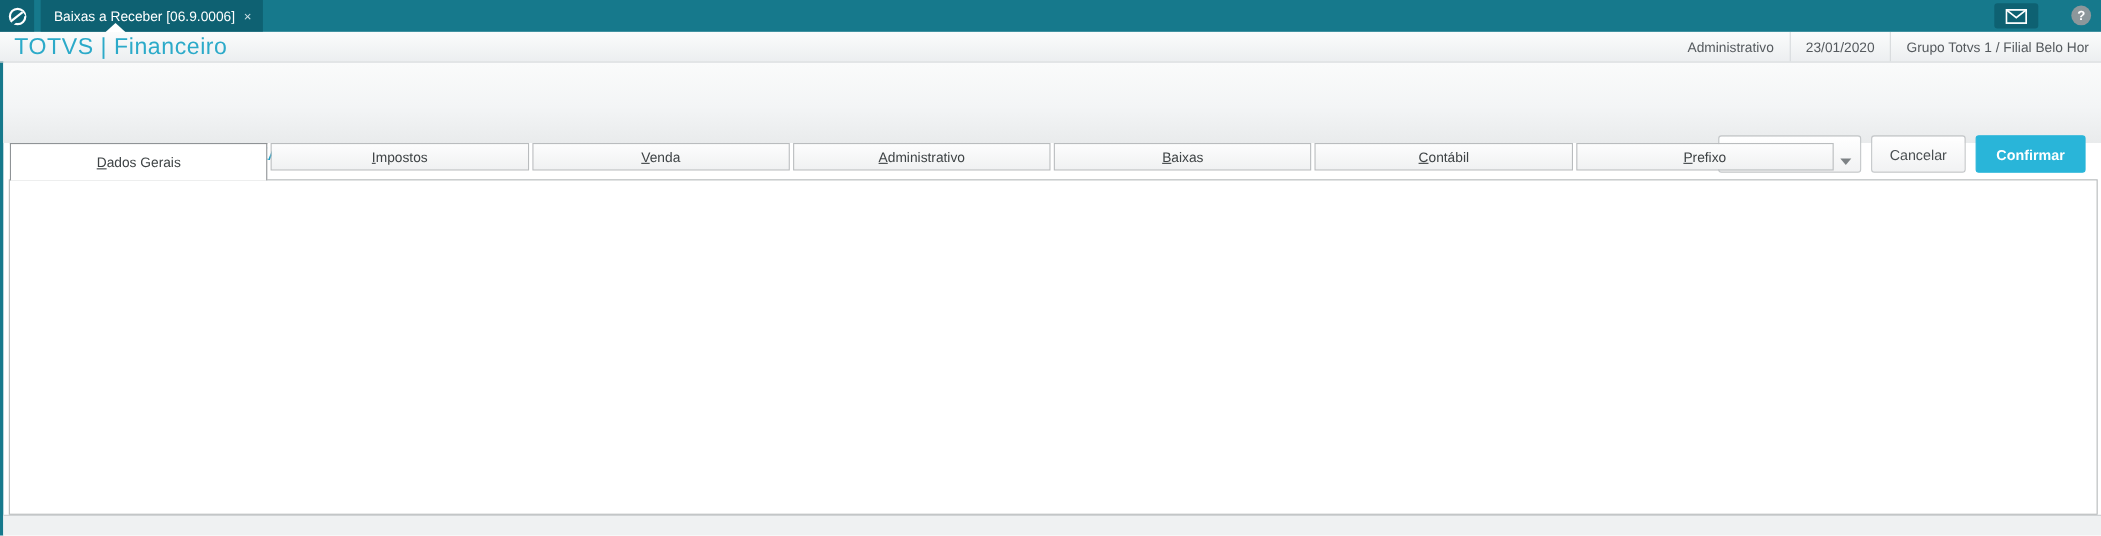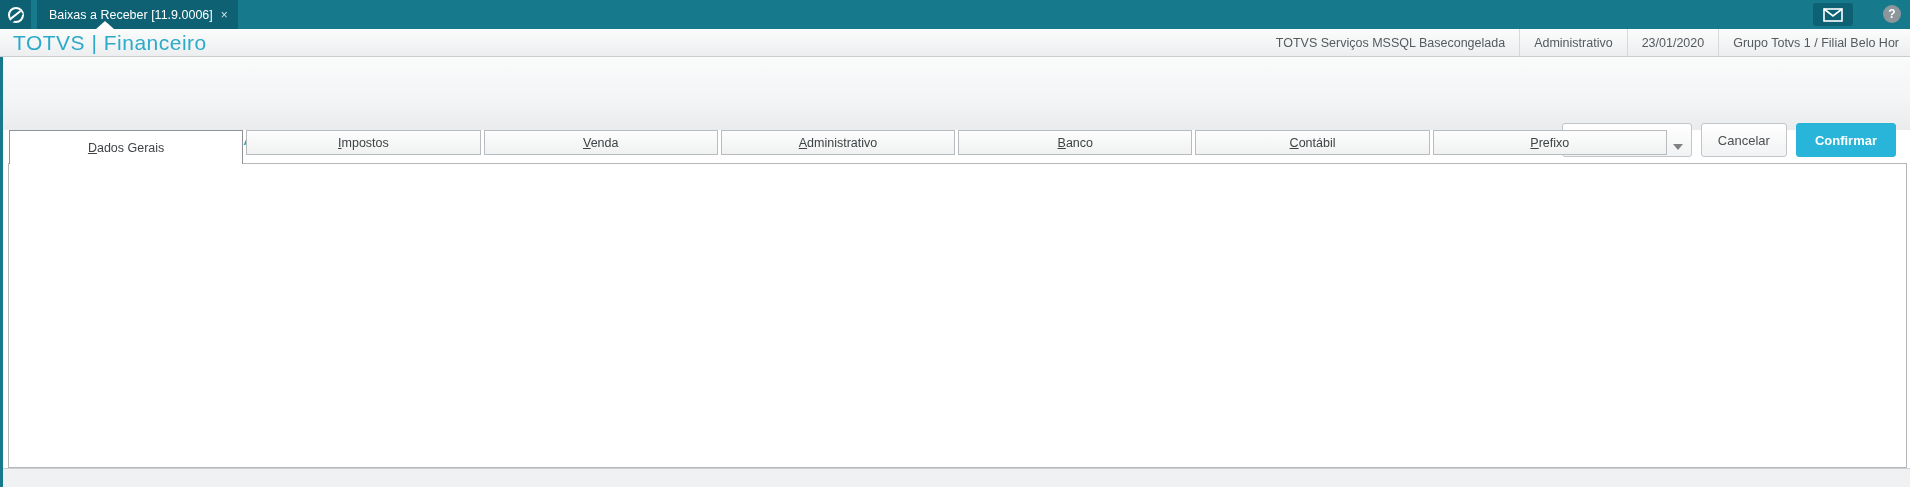--- a/index.html
+++ b/index.html
@@ -87,37 +87,36 @@
 </head>
 <body>
 
 <div id="app">
 
   <div class="topbar">
     <div class="logo-box">
       <span class="logo-circle"></span>
     </div>
     <div class="browser-tab">
-      <span>Baixas a Receber [11.9.0006]</span>
+      <span>Baixas a Receber [06.9.0006]</span>
       <span class="tab-close">×</span>
     </div>
     <div class="tab-pointer"></div>
     <div class="mail-btn">
       <svg width="20" height="14" viewBox="0 0 20 14">
         <rect x="1" y="1" width="18" height="12" fill="none" stroke="#ffffff" stroke-width="1.6"></rect>
         <path d="M1,1 L10,8 L19,1" fill="none" stroke="#ffffff" stroke-width="1.6"></path>
       </svg>
     </div>
     <div class="help-btn">?</div>
   </div>
 
   <div class="header">
     <div class="brand">TOTVS | Financeiro</div>
     <div class="info-bar">
-      <div class="info-item">TOTVS Serviços MSSQL Basecongelada</div>
       <div class="info-item">Administrativo</div>
       <div class="info-item">23/01/2020</div>
       <div class="info-item">Grupo Totvs 1 / Filial Belo Hor</div>
     </div>
   </div>
 
   <div class="titlebar">
     <div class="page-title">Baixa de Titulos - VISUALIZAR</div>
     <div class="actions">
       <div class="btn btn-split">
@@ -138,21 +137,21 @@
     <div class="tab">
         <span class="tab-label">Impostos</span>
       </div>
     <div class="tab">
         <span class="tab-label">Venda</span>
       </div>
     <div class="tab">
         <span class="tab-label">Administrativo</span>
       </div>
     <div class="tab">
-        <span class="tab-label">Banco</span>
+        <span class="tab-label">Baixas</span>
       </div>
     <div class="tab">
         <span class="tab-label">Contábil</span>
       </div>
     <div class="tab">
         <span class="tab-label">Prefixo</span>
       </div>
   </div>
 
   <div class="panel"></div>

